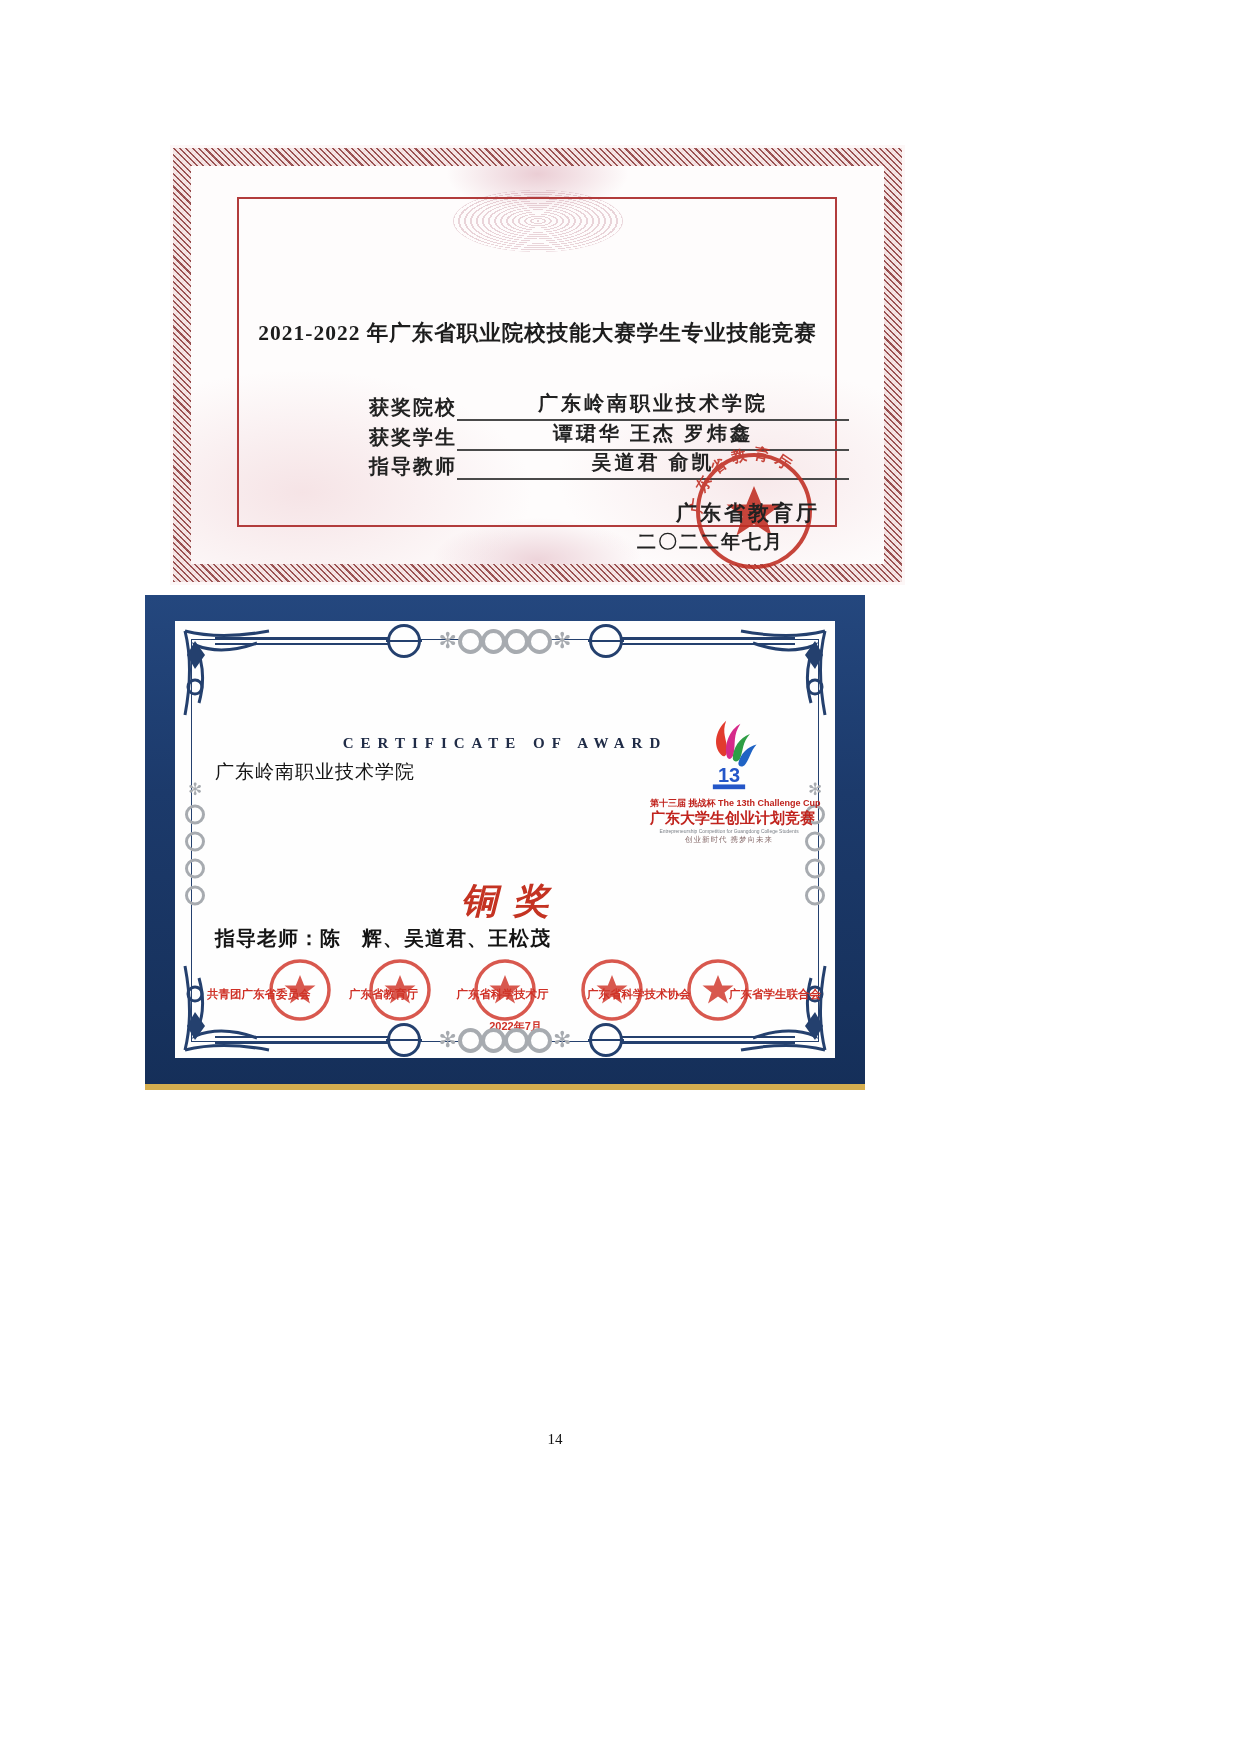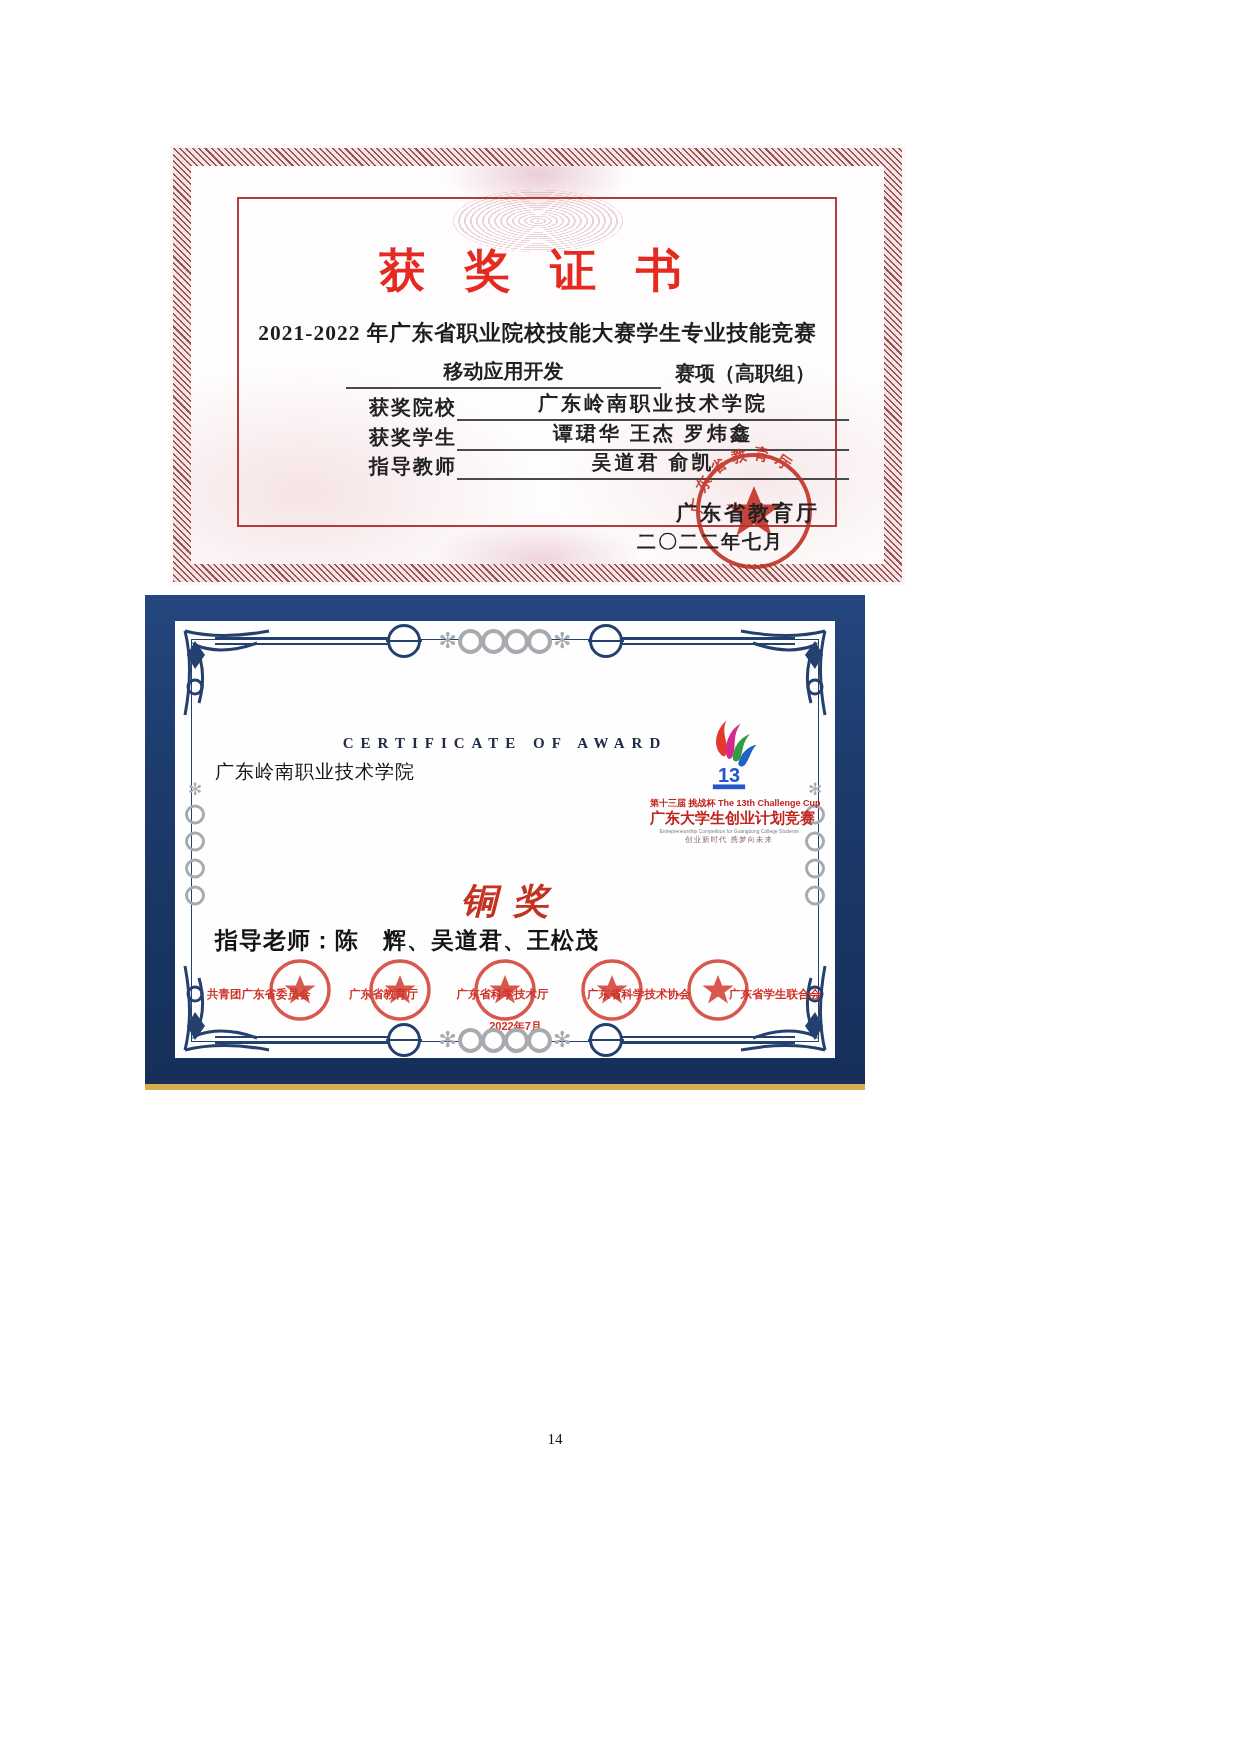--- a/index.html
+++ b/index.html
@@ -104,21 +104,21 @@
   .c2-school { position:absolute; top:164px; left:70px; font-size:19px; color:#141414; font-weight:500;
     font-family:"Liberation Sans","DejaVu Sans",sans-serif; letter-spacing:1px; }
   .c2-students { position:absolute; top:204px; left:70px; right:52px; font-size:20px; color:#141414;
     font-weight:600; font-family:"Liberation Sans","DejaVu Sans",sans-serif; text-indent:2.1em; letter-spacing:.5px; }
   .c2-body { position:absolute; top:240px; left:70px; right:52px; font-size:19px; color:#141414;
     font-weight:600; font-family:"Liberation Sans","DejaVu Sans",sans-serif; line-height:1.62;
     text-indent:2.1em; letter-spacing:.5px; }
   .c2-award { position:absolute; top:282px; left:0; width:100%; text-align:center;
     font-size:36px; font-weight:900; color:#c43322; letter-spacing:16px; text-indent:16px;
     font-style:italic; }
-  .c2-teachers { position:absolute; top:330px; left:70px; font-size:23px; color:#141414; font-weight:600;
+  .c2-teachers { position:absolute; top:330px; left:70px; font-size:20px; color:#141414; font-weight:600;
     font-family:"Liberation Sans","DejaVu Sans",sans-serif; letter-spacing:1px; }
 
   .c2-orgs { position:absolute; top:392px; left:62px; right:44px; display:flex;
     justify-content:space-between; font-size:11.5px; font-weight:700; color:#cf3026;
     font-family:"Liberation Sans","DejaVu Sans",sans-serif; z-index:1; }
   .c2-date { position:absolute; top:424px; left:0; width:100%; text-align:center; font-size:11px;
     font-weight:700; color:#cf3026; font-family:"Liberation Sans","DejaVu Sans",sans-serif; z-index:1;padding-left:21px; }
   .c2-seal { position:absolute; width:66px; height:66px; z-index:2; opacity:.82; }
   .c2-seal svg { width:100%; height:100%; }
 
@@ -126,27 +126,22 @@
     font-size:15px; color:#111; }
 </style>
 </head>
 <body>
 
 <div class="cert1">
   <div class="c1-inner">
     <div class="c1-rosette"></div>
     <div class="c1-redframe"></div>
 
-    <div class="c1-title">获 奖 证 书</div>
     <div class="c1-comp">2021-2022 年广东省职业院校技能大赛学生专业技能竞赛</div>
 
-    <div class="c1-event">
-      <span class="c1-event-value">移动应用开发</span>
-      <span class="c1-event-suffix">赛项（高职组）</span>
-    </div>
 
     <div class="c1-row" style="top:224px">
       <span class="lbl">获奖院校</span>
       <span class="val">广东岭南职业技术学院</span>
     </div>
     <div class="c1-row" style="top:254px">
       <span class="lbl">获奖学生</span>
       <span class="val">谭珺华 王杰 罗炜鑫</span>
     </div>
     <div class="c1-row" style="top:283px">

